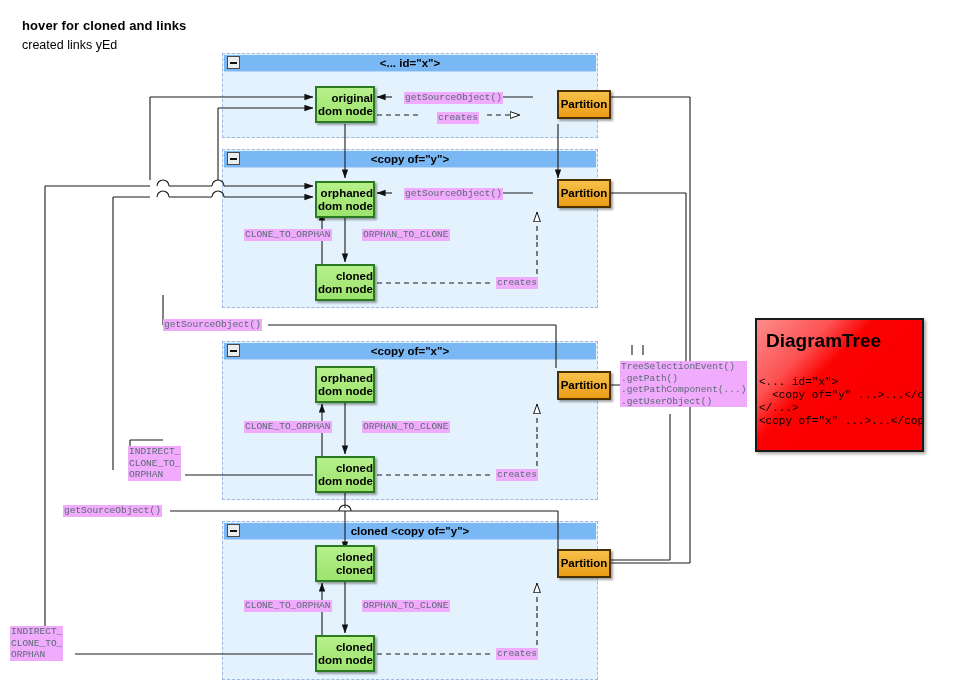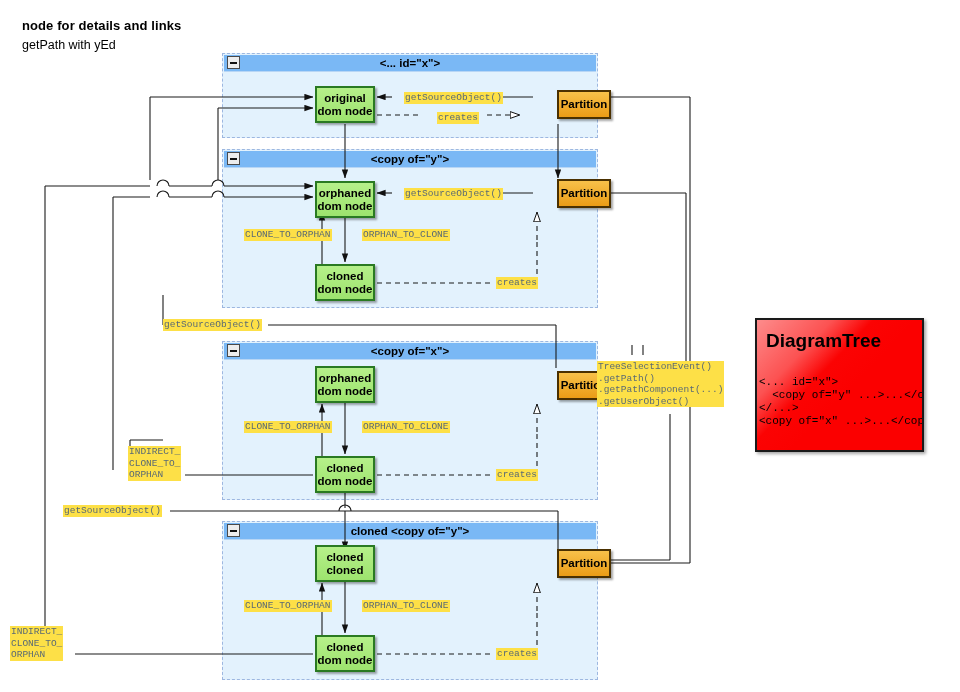--- a/index.html
+++ b/index.html
@@ -20,46 +20,46 @@
       display:flex;align-items:center;justify-content:center;}
   .collapse{position:absolute;left:4px;top:2px;width:13px;height:13px;
       background:#ededed;border:1px solid #4a4a4a;box-sizing:border-box;
       display:flex;align-items:center;justify-content:center;z-index:3;}
   .collapse i{display:block;width:7px;height:2px;background:#111;}
 
   .node{position:absolute;box-sizing:border-box;border:2px solid #16591b;
       display:flex;flex-direction:column;align-items:center;justify-content:center;
       font-size:11.5px;font-weight:bold;line-height:12.5px;color:#000;
       box-shadow:2px 2px 2px rgba(0,0,0,.35);z-index:4;text-align:center;}
-  .node.green{background:linear-gradient(#b6f08a,#9de36e);border-color:#2a7a22;}
+  .node.green{background:linear-gradient(#b6f08a,#9de36e);border-color:#2a7a22;align-items:flex-end;}
   .node.orange{background:linear-gradient(#f7c14a,#eb9c16);border-color:#4a3000;
       justify-content:center;margin-left:26px;}
   .node span{display:block;white-space:nowrap;}
 
-  .lbl{position:absolute;background:#fde047;color:#5a6a74;
+  .lbl{position:absolute;background:#f0abfc;color:#5a6a74;
       font-family:"Liberation Mono",monospace;font-size:9.5px;line-height:11.5px;
       white-space:pre;z-index:5;padding:0 1px;}
 
   .tree{position:absolute;box-sizing:border-box;
       border:2px solid #1a1a1a;overflow:hidden;z-index:6;
       background:#fb0000;
       background-image:linear-gradient(134deg,rgba(255,255,255,.55) 0%,rgba(255,255,255,.32) 26%,rgba(255,60,60,.05) 40%,rgba(230,0,0,0) 55%);
       box-shadow:2px 2px 3px rgba(0,0,0,.35);}
   .tree-title{position:absolute;left:9px;top:10px;font-size:19px;font-weight:bold;color:#000;}
   .tree-body{position:absolute;left:2px;top:56px;
       font-family:"Liberation Mono",monospace;font-size:11px;line-height:13px;
       color:#000;white-space:pre;}
 </style>
 </head>
 <body>
 
 <div id="stage">
 
-  <div class="hdr t1">node for details and links</div>
-  <div class="hdr t2">getPath with yEd</div>
+  <div class="hdr t1">hover for cloned and links</div>
+  <div class="hdr t2">created links yEd</div>
 
   <div class="group" style="left:222px;top:53px;width:376px;height:85px;">
     <div class="group-title">&lt;... id="x"&gt;</div>
     <div class="collapse">
         <i></i>
       </div>
   </div>
 
   <div class="group" style="left:222px;top:149px;width:376px;height:159px;">
     <div class="group-title">&lt;copy of="y"&gt;</div>
@@ -246,21 +246,21 @@
   <div class="lbl" style="left:163px;top:319px;">getSourceObject()</div>
   <div class="lbl" style="left:63px;top:505px;">getSourceObject()</div>
 
   <div class="lbl" style="left:128px;top:446px;">INDIRECT_
 CLONE_TO_
 ORPHAN</div>
   <div class="lbl" style="left:10px;top:626px;">INDIRECT_
 CLONE_TO_
 ORPHAN</div>
 
-  <div class="lbl" style="left:597px;top:361px;">TreeSelectionEvent()
+  <div class="lbl" style="left:620px;top:361px;">TreeSelectionEvent()
 .getPath()
 .getPathComponent(...)
 .getUserObject()</div>
 
   <div class="tree" style="left:755px;top:318px;width:169px;height:134px;">
     <div class="tree-title">DiagramTree</div>
     <div class="tree-body">&lt;... id="x"&gt;
   &lt;copy of="y" ...&gt;...&lt;/copy&gt;
 &lt;/...&gt;
 &lt;copy of="x" ...&gt;...&lt;/copy&gt;</div>

